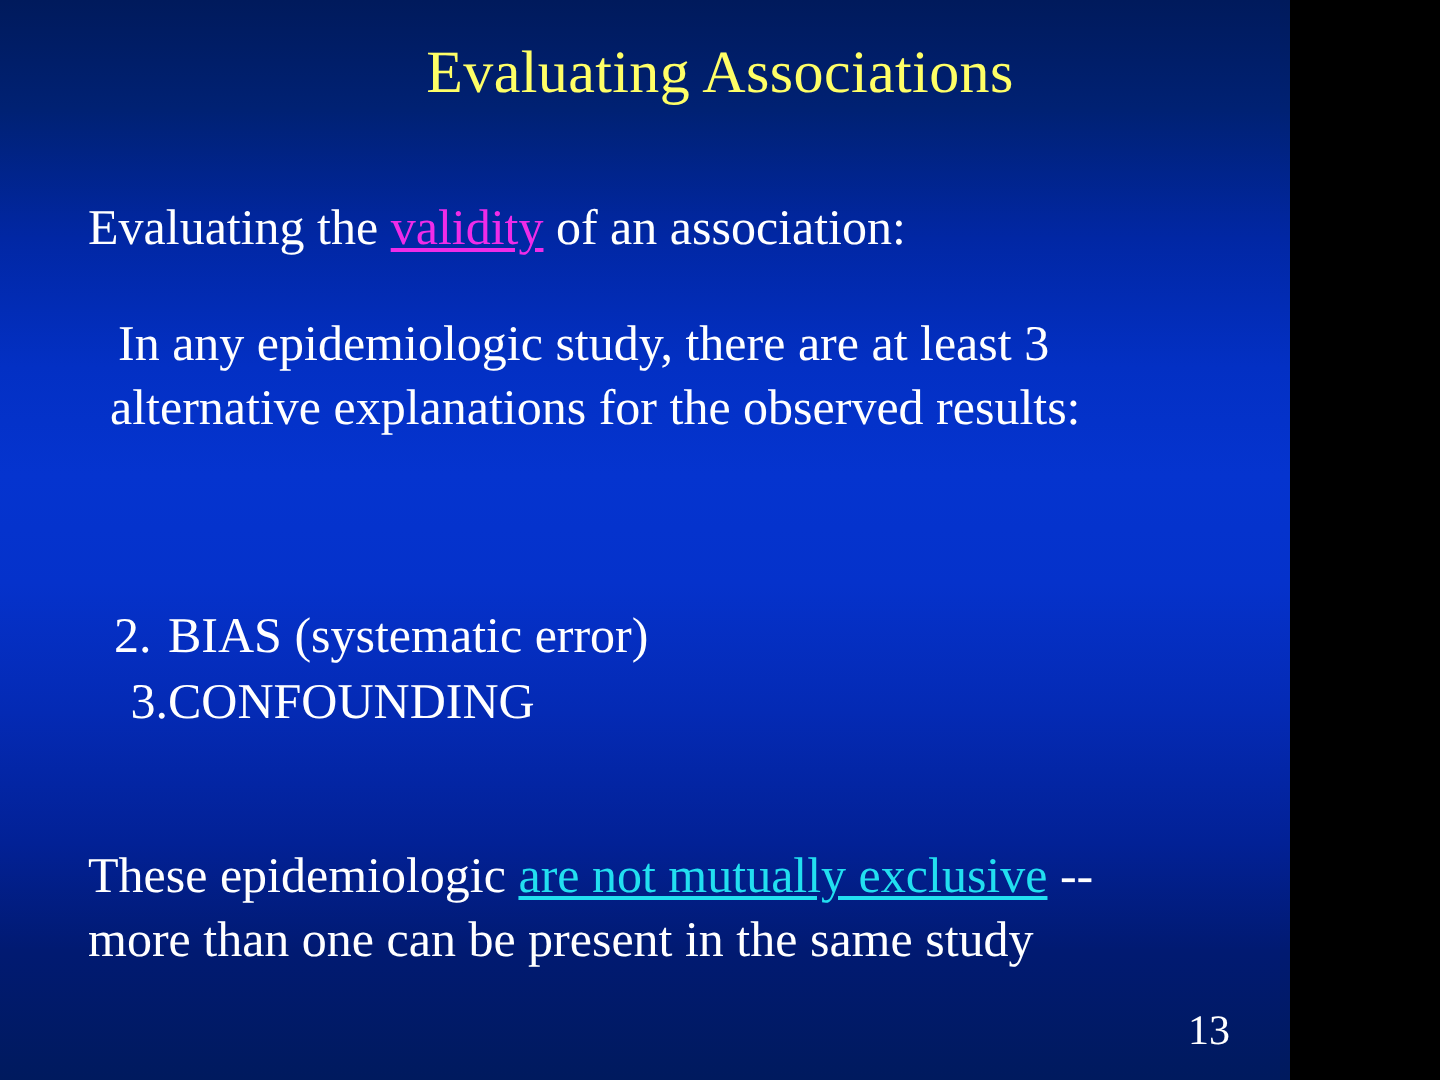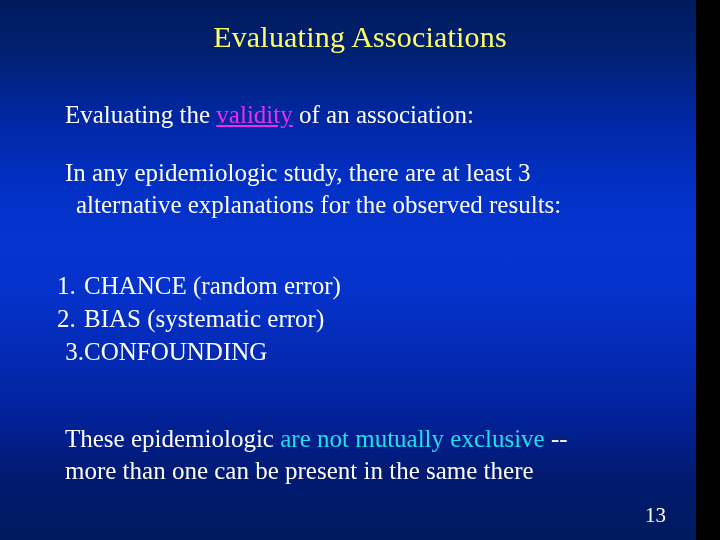--- a/index.html
+++ b/index.html
@@ -2,21 +2,21 @@
 <html><head>
 <meta charset="utf-8">
 <style>
   html, body {
     margin: 0;
     padding: 0;
     background: #000;
   }
   #slide {
     position: relative;
-    width: 696px;
+    width: 645px;
     height: 540px;
     overflow: hidden;
     background:
       linear-gradient(
         to bottom,
         #001a5c 0%,
         #002173 10%,
         #0127a4 22%,
         #0330c4 34%,
         #0534cf 44%,
@@ -40,29 +40,29 @@
     color: #ffff66;
     font-size: 30px;
     line-height: 36px;
     letter-spacing: 0.2px;
     white-space: nowrap;
   }
 
   
   .body-line {
     position: absolute;
-    left: 65px;
+    left: 44px;
     color: #ffffff;
     font-size: 25px;
     line-height: 30px;
     white-space: nowrap;
   }
 
   #line-validity      { top: 100px; }
-  #line-para2-a       { top: 158px; }
+  #line-para2-a       { top: 158px; margin-left: 15px; }
   #line-para2-b       { top: 190px; margin-left: 11px; }
 
   
   .list-row {
     position: absolute;
     left: 57px;
     color: #ffffff;
     font-size: 25px;
     line-height: 30px;
     white-space: nowrap;
@@ -80,20 +80,21 @@
   #line-para4-b { top: 456px; }
 
   
   .em-magenta {
     color: #ef2ce8;
     text-decoration: underline;
     text-underline-offset: 2px;
   }
   .em-cyan {
     color: #22dff0;
+    text-decoration: underline;
     text-underline-offset: 2px;
   }
 
   
   #page-number {
     position: absolute;
     right: 30px;
     top: 503px;
     color: #ffffff;
     font-size: 21px;
@@ -108,33 +109,30 @@
   <div id="title">Evaluating Associations</div>
 
   <div class="body-line" id="line-validity">
     <span>Evaluating the </span><span class="em-magenta">validity</span><span> of an association:</span>
   </div>
 
   <div class="body-line" id="line-para2-a">In any epidemiologic study, there are at least 3</div>
 
   <div class="body-line" id="line-para2-b">alternative explanations for the observed results:</div>
 
-  <div class="list-row" id="list-row-1">
-    <span class="list-num">1.</span><span>CHANCE (random error)</span>
-  </div>
 
   <div class="list-row" id="list-row-2">
     <span class="list-num">2.</span><span>BIAS (systematic error)</span>
   </div>
 
   <div class="list-row" id="list-row-3">
     <span class="list-num">3.</span><span>CONFOUNDING</span>
   </div>
 
   <div class="body-line" id="line-para4-a">
     <span>These epidemiologic </span><span class="em-cyan">are not mutually exclusive</span><span> --</span>
   </div>
 
-  <div class="body-line" id="line-para4-b">more than one can be present in the same there</div>
+  <div class="body-line" id="line-para4-b">more than one can be present in the same study</div>
 
   <div id="page-number">13</div>
 
 </div>
 
 </body></html>

